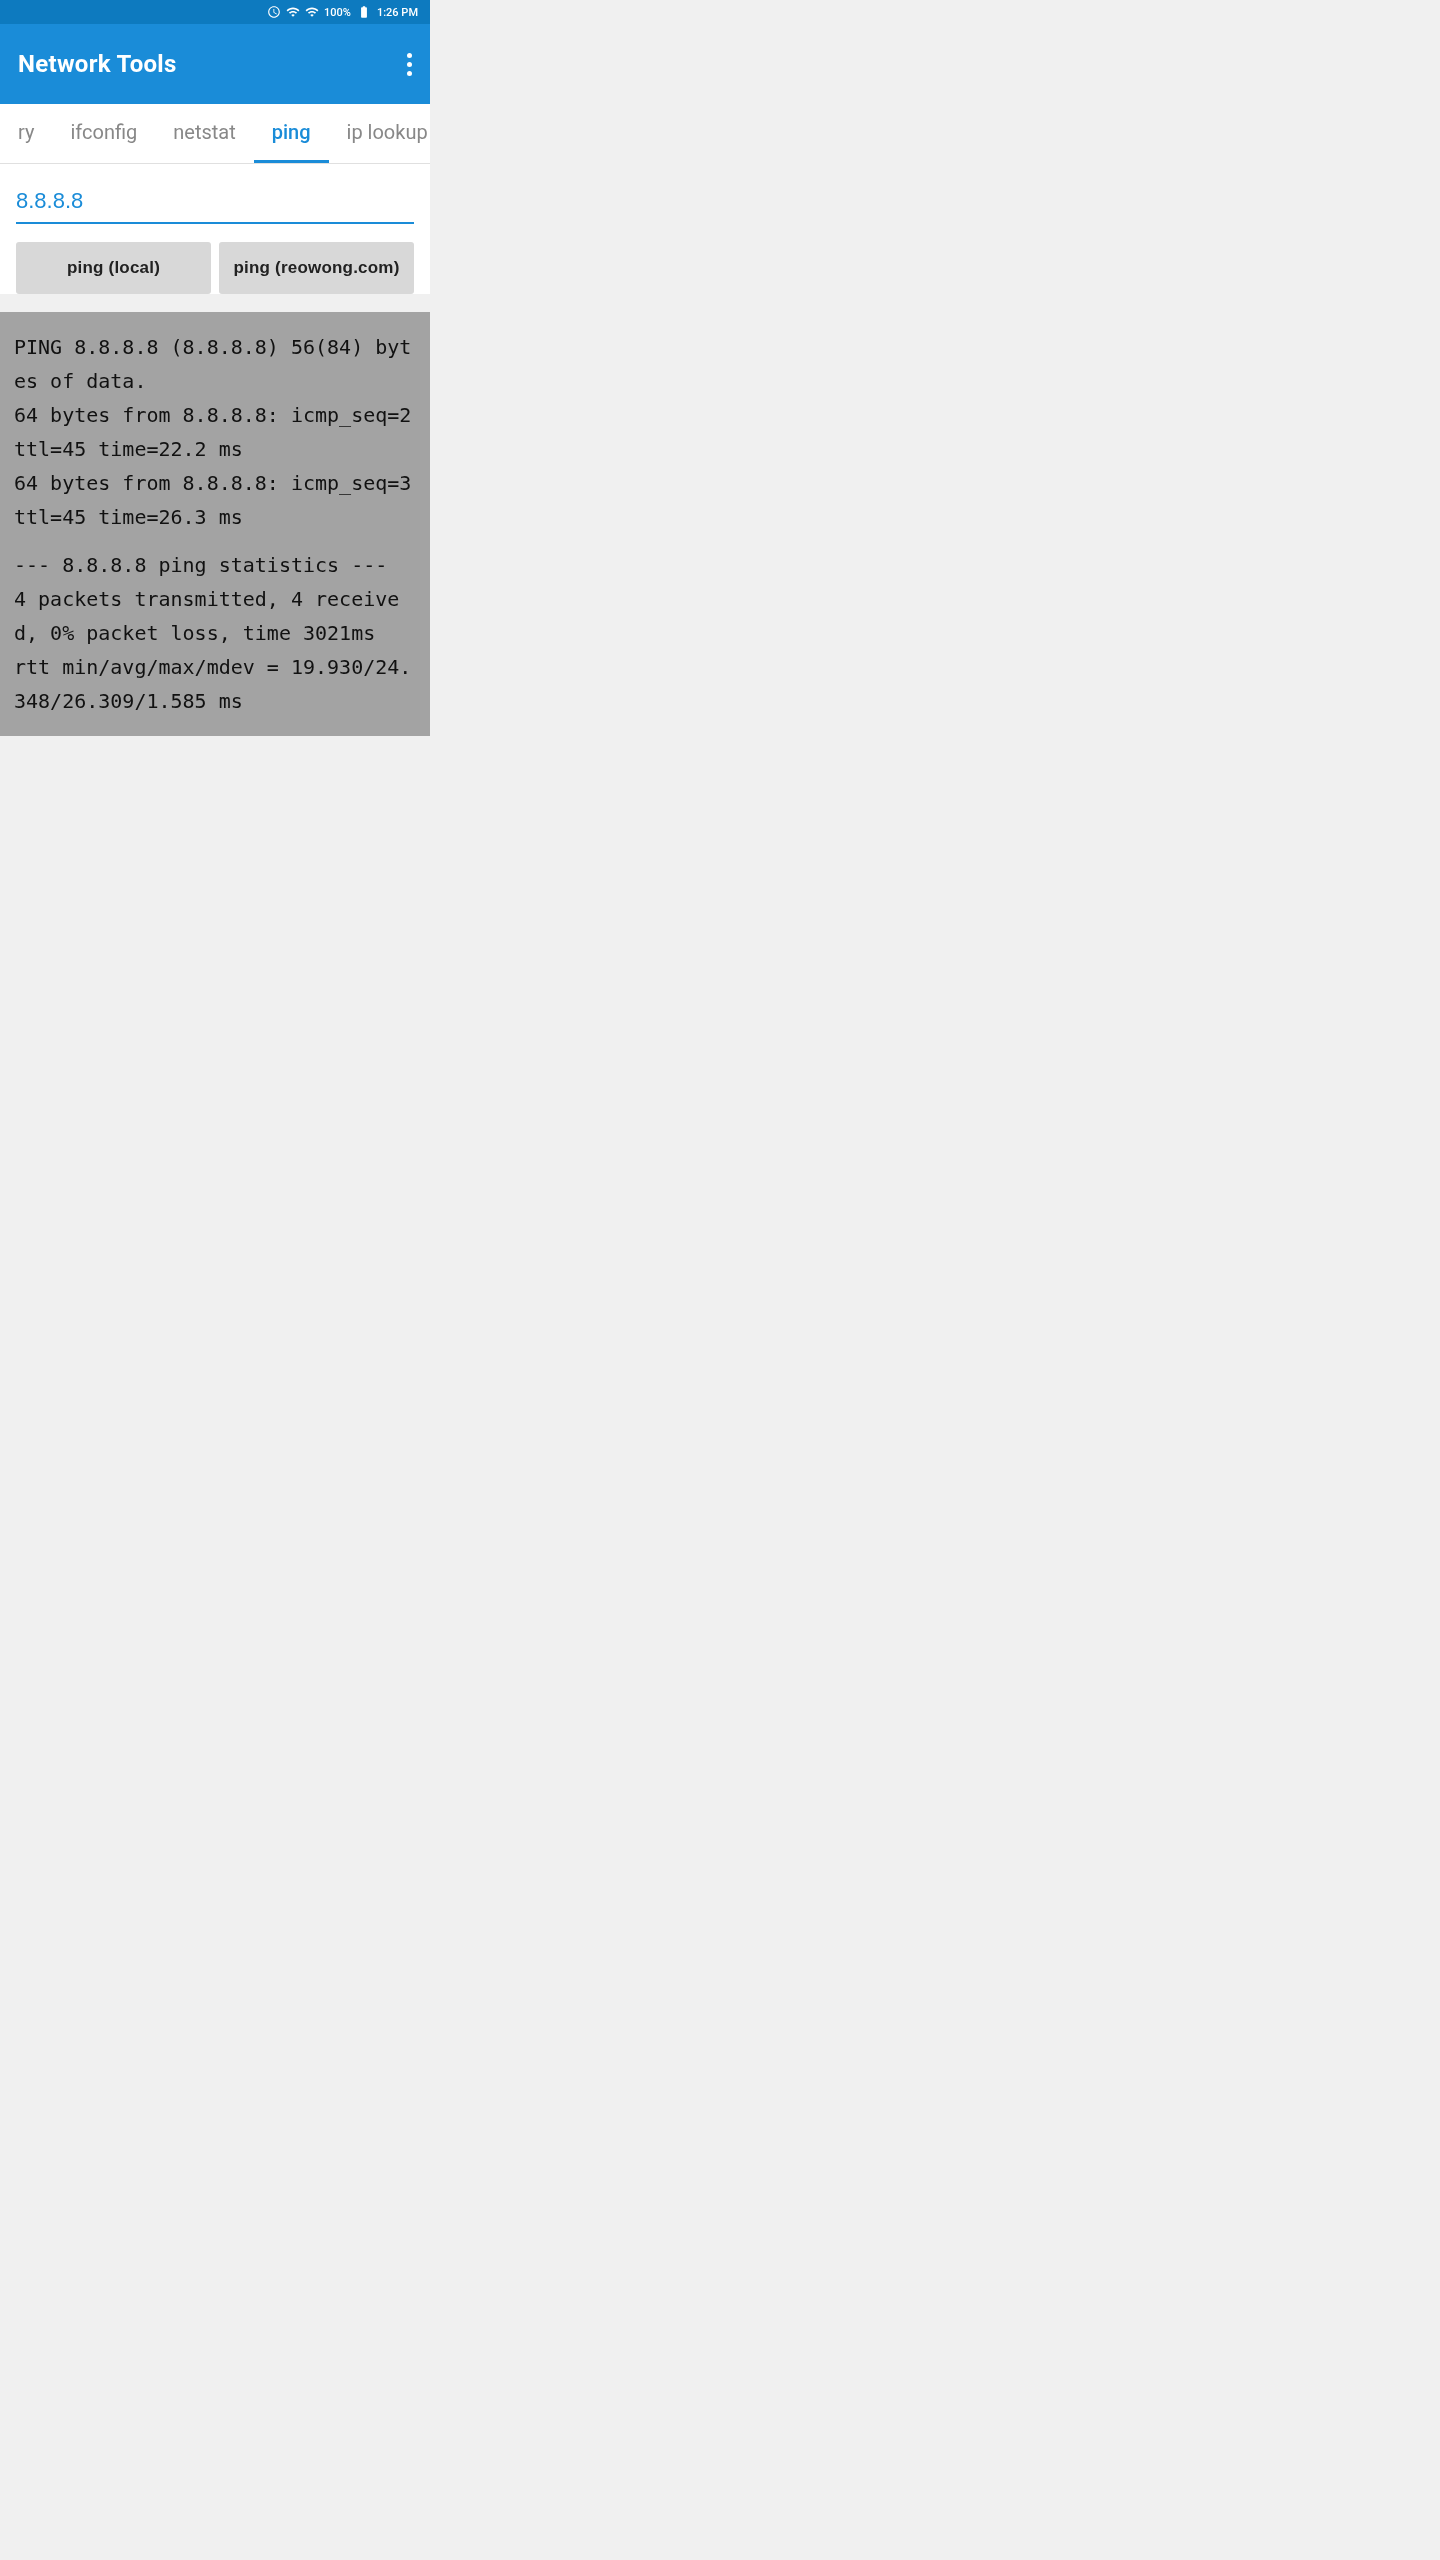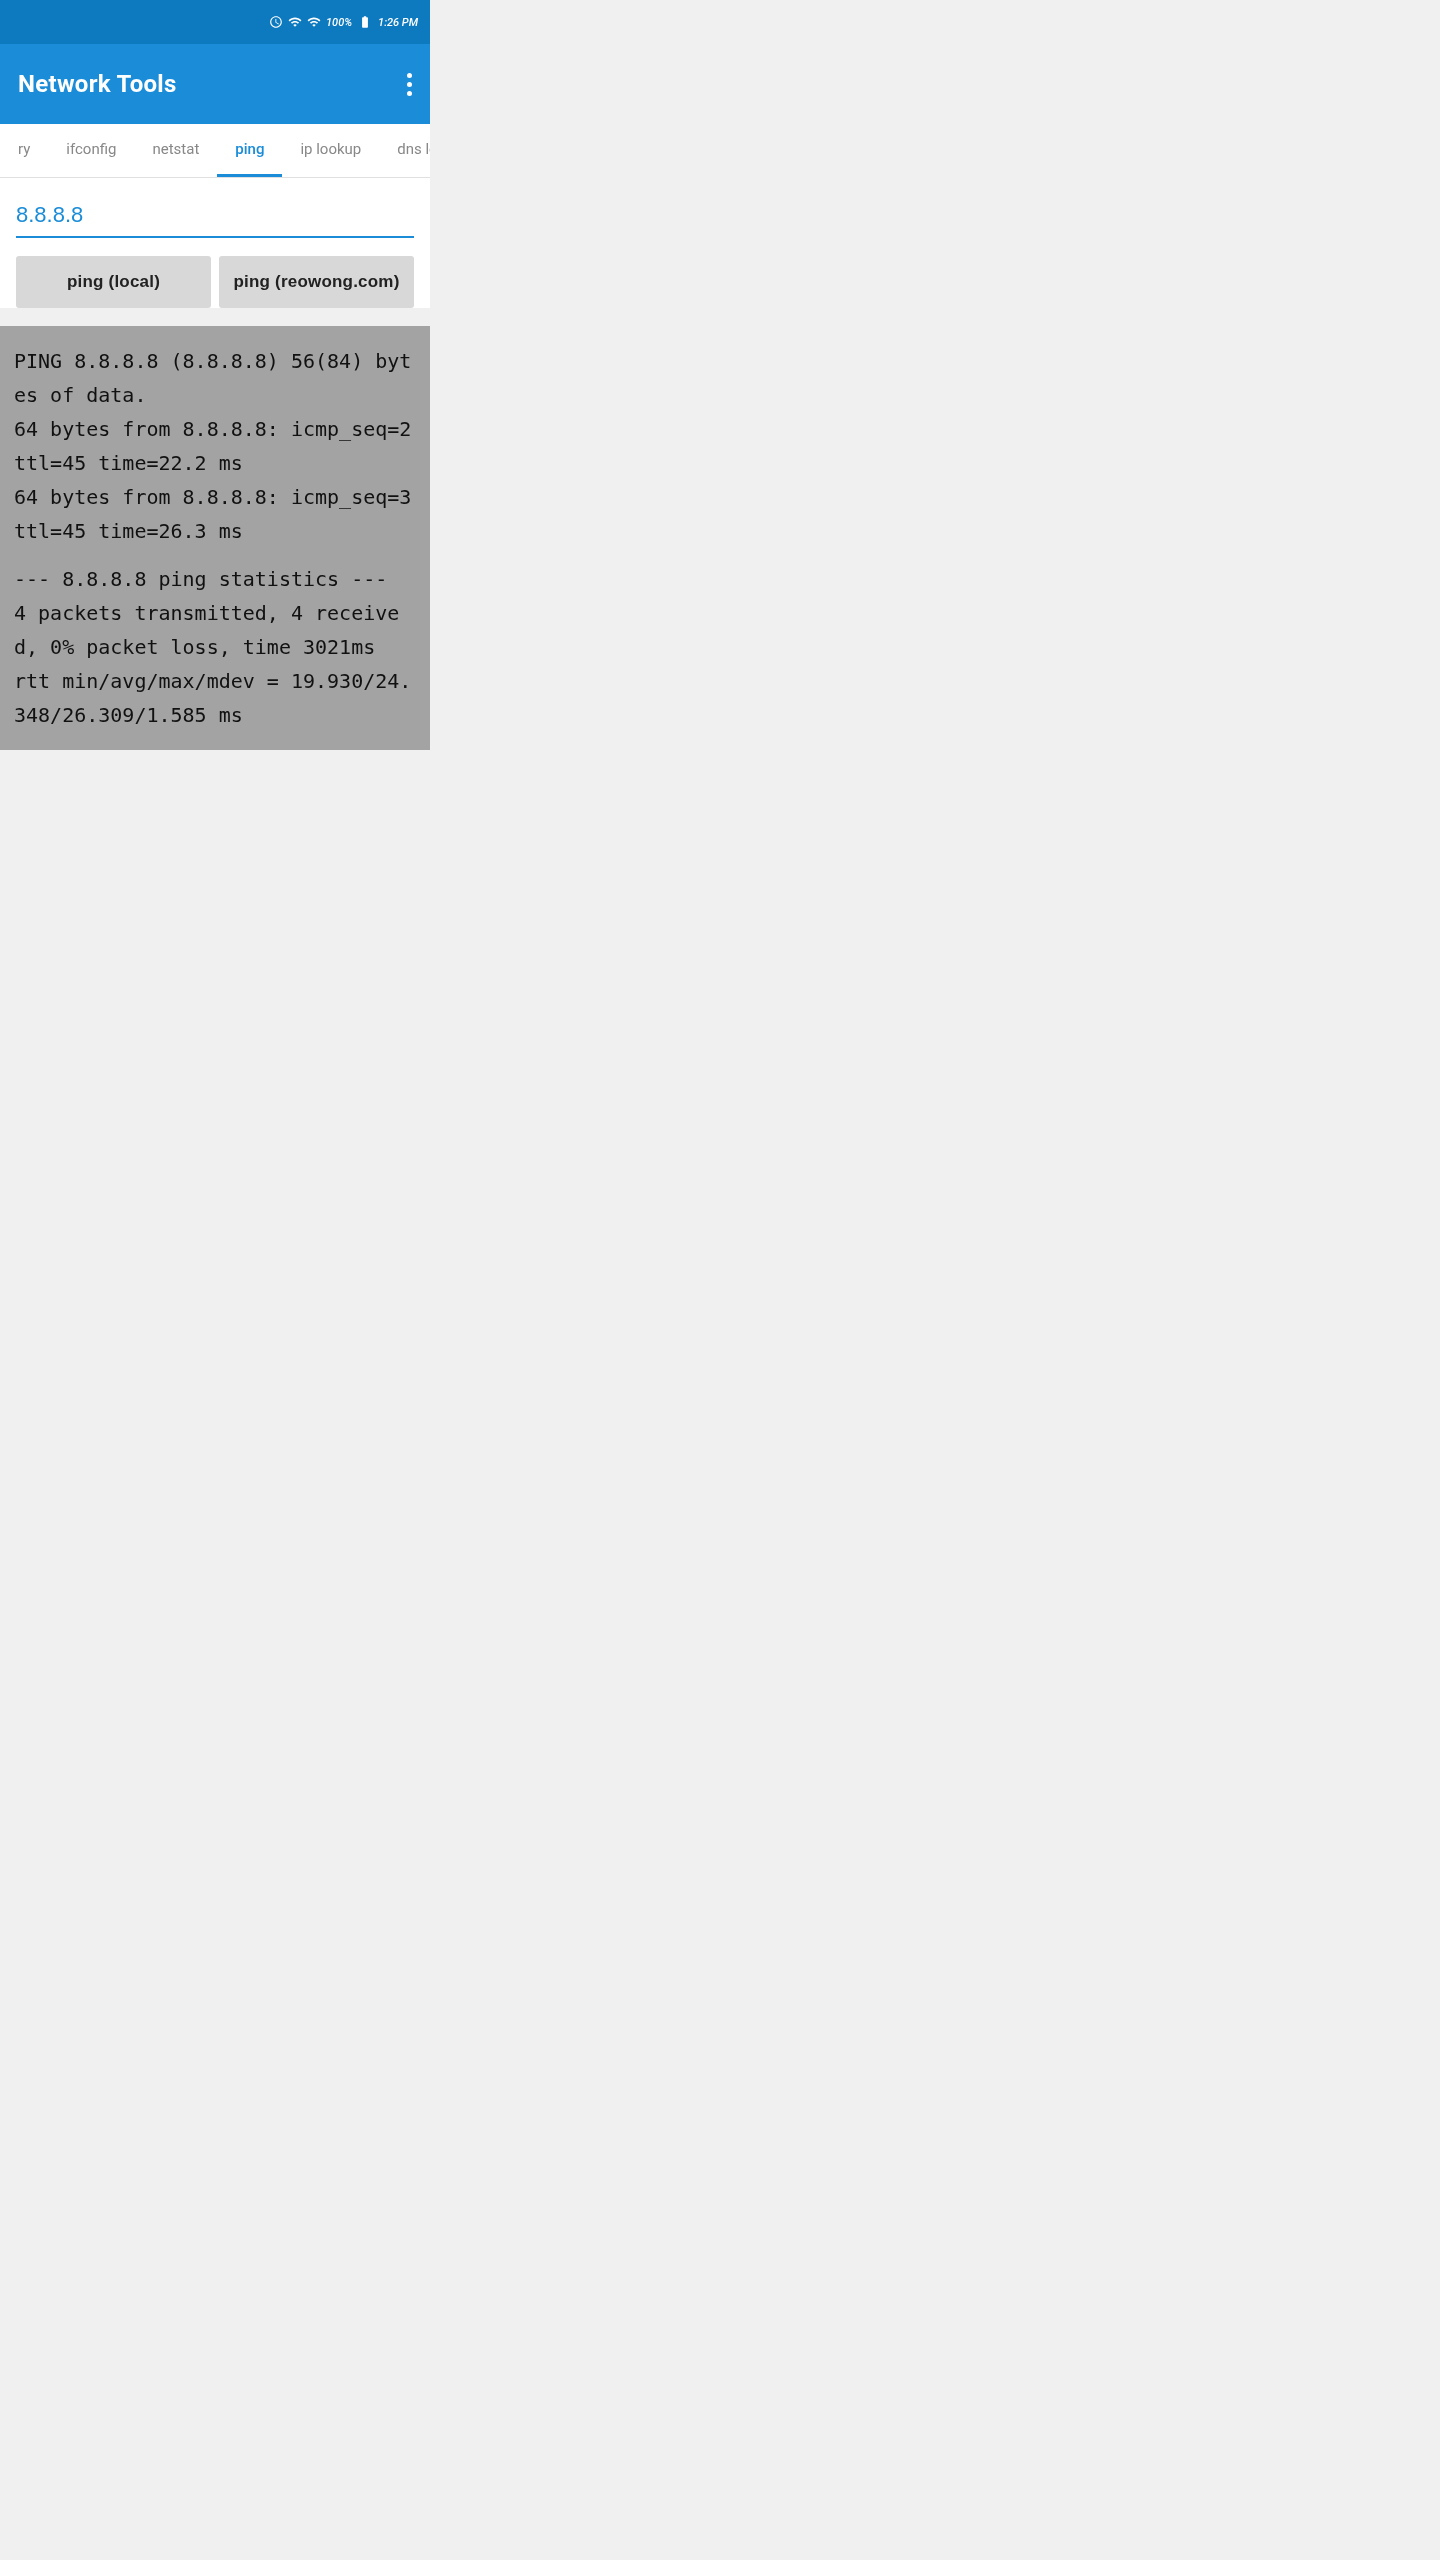--- a/index.html
+++ b/index.html
@@ -9,27 +9,26 @@
       font-family: 'Roboto', Arial, sans-serif;
       background: #f0f0f0;
       width: 430px;
       min-height: 1024px;
       overflow-x: hidden;
     }
 
     
     .status-bar {
       background: #0d7abf;
-      height: 44px;
+      height: 24px;
       display: flex;
       align-items: center;
       justify-content: flex-end;
       padding: 0 12px;
       gap: 6px;
-      font-style: italic;
     }
 
     .status-bar-icons {
       display: flex;
       align-items: center;
       gap: 5px;
     }
 
     .status-text {
       color: white;
@@ -76,21 +75,21 @@
       background: white;
       display: flex;
       overflow-x: auto;
       border-bottom: 1px solid #e0e0e0;
       scrollbar-width: none;
     }
     .tab-bar::-webkit-scrollbar { display: none; }
 
     .tab-item {
       padding: 16px 18px;
-      font-size: 15px;
+      font-size: 20px;
       color: #888;
       white-space: nowrap;
       cursor: pointer;
       border-bottom: 3px solid transparent;
       flex-shrink: 0;
     }
 
     .tab-item.active {
       color: #1a8cd8;
       border-bottom: 3px solid #1a8cd8;

